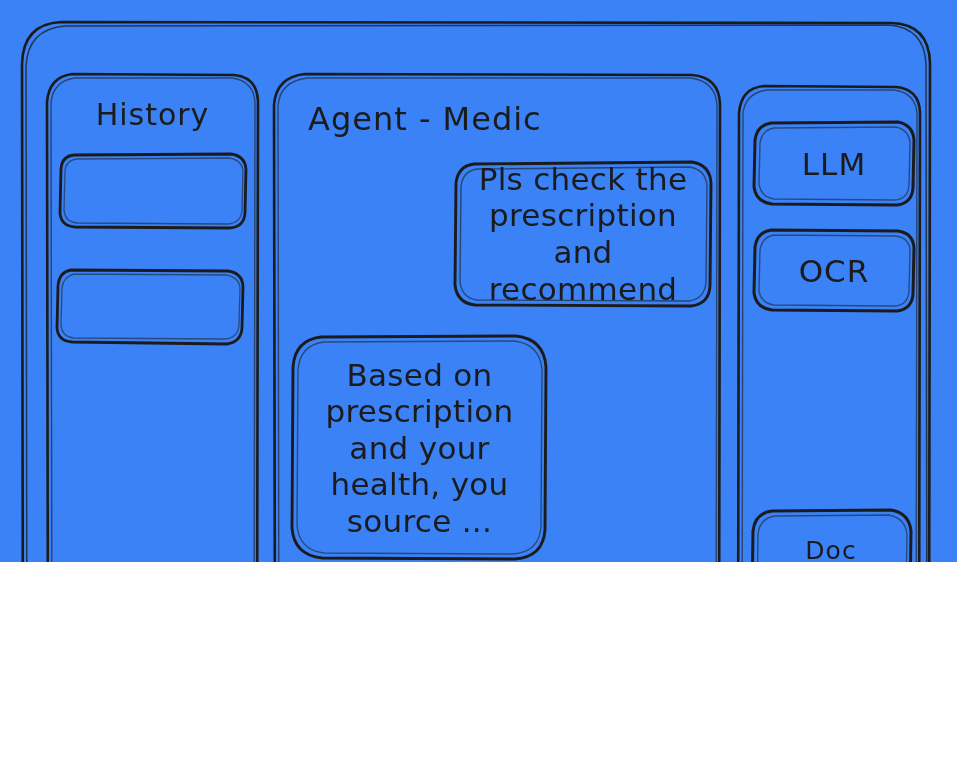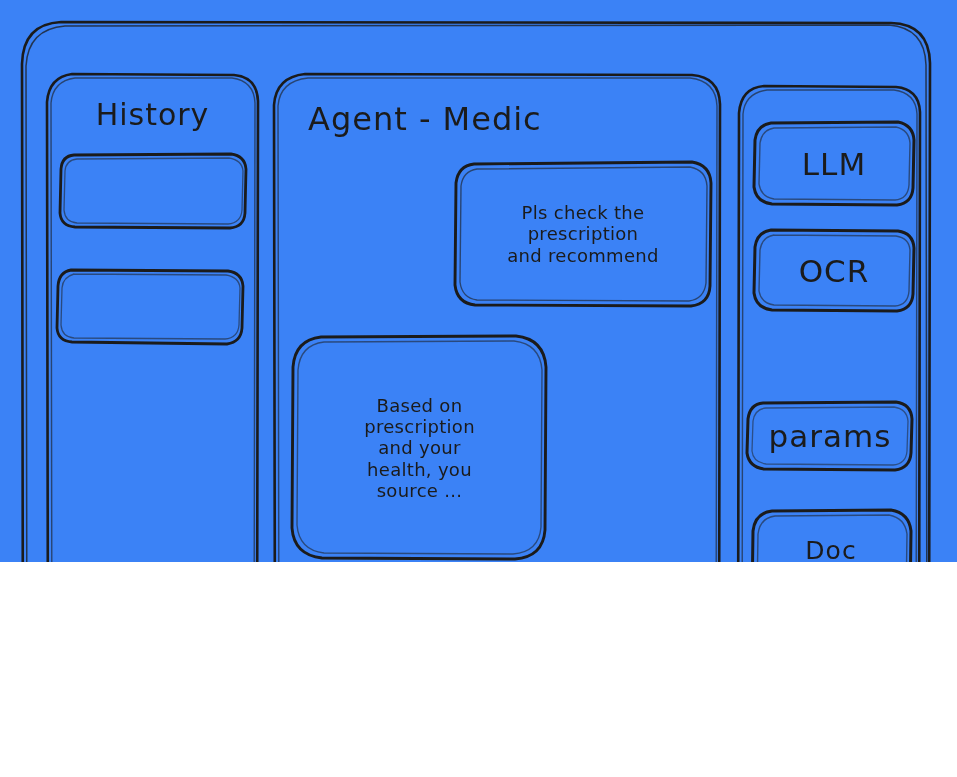--- a/index.html
+++ b/index.html
@@ -59,21 +59,21 @@
     left: 0;
     top: 0;
     width: 100%;
     text-align: left;
     font-size: 32px;
     color: #1b1b1b;
     letter-spacing: 1px;
     margin-left: 36px;
   }
   .bubble-text {
-    font-size: 18px;
+    font-size: 31px;
     line-height: 1.18;
     color: #1b1b1b;
     padding: 0 10px;
     letter-spacing: 0.3px;
   }
   .btn-text {
     font-size: 31px;
     color: #1b1b1b;
     letter-spacing: 1px;
   }
@@ -193,29 +193,20 @@
   <div class="sk" style="left:751px; top:120px; width:166px; height:88px;">
     <svg class="outline" viewBox="0 0 166 88" preserveAspectRatio="none">
       <path d="M20,3 L147,2 Q162,5 163,20 L162,68 Q161,83 146,85 L21,84 Q5,82 3,67 L4,20 Q6,5 20,3 Z" fill="none" stroke="#1b1b1b" stroke-width="3" stroke-linecap="round" stroke-linejoin="round"></path>
       <path d="M23,8 L145,7 Q158,10 159,23 L158,65 Q157,79 144,80 L23,79 Q10,77 8,64 L9,23 Q11,10 23,8" fill="none" stroke="#1b1b1b" stroke-width="1.4" stroke-linecap="round" stroke-linejoin="round" opacity="0.55"></path>
     </svg>
     <div class="content">
         <span class="btn-text hand">LLM</span>
       </div>
   </div>
 
-  <div class="sk" style="left:745px; top:400px; width:170px; height:72px;">
-    <svg class="outline" viewBox="0 0 170 72" preserveAspectRatio="none">
-      <path d="M18,3 L151,2 Q166,4 167,19 L166,53 Q165,68 150,70 L19,69 Q4,67 2,53 L3,19 Q5,4 18,3 Z" fill="none" stroke="#1b1b1b" stroke-width="3" stroke-linecap="round" stroke-linejoin="round"></path>
-      <path d="M21,8 L149,7 Q162,9 163,21 L162,51 Q161,64 148,65 L21,64 Q8,62 7,51 L8,21 Q10,9 21,8" fill="none" stroke="#1b1b1b" stroke-width="1.3" stroke-linecap="round" stroke-linejoin="round" opacity="0.5"></path>
-    </svg>
-    <div class="content">
-        <span class="btn-text hand">params</span>
-      </div>
-  </div>
 
   <div class="sk" style="left:748px; top:508px; width:166px; height:118px;">
     <svg class="outline" viewBox="0 0 166 118" preserveAspectRatio="none">
       <path d="M24,3 L143,2 Q161,5 163,23 L162,95 Q161,113 142,115 L25,114 Q6,112 4,94 L5,23 Q7,5 24,3 Z" fill="none" stroke="#1b1b1b" stroke-width="3" stroke-linecap="round" stroke-linejoin="round"></path>
       <path d="M27,8 L141,7 Q157,10 159,26 L158,92 Q157,108 140,110 L27,109 Q11,107 9,91 L10,26 Q12,10 27,8" fill="none" stroke="#1b1b1b" stroke-width="1.4" stroke-linecap="round" stroke-linejoin="round" opacity="0.55"></path>
     </svg>
     <div class="content">
         <span class="doc-text hand" style="white-space:pre-line;">Doc
 source</span>
       </div>

